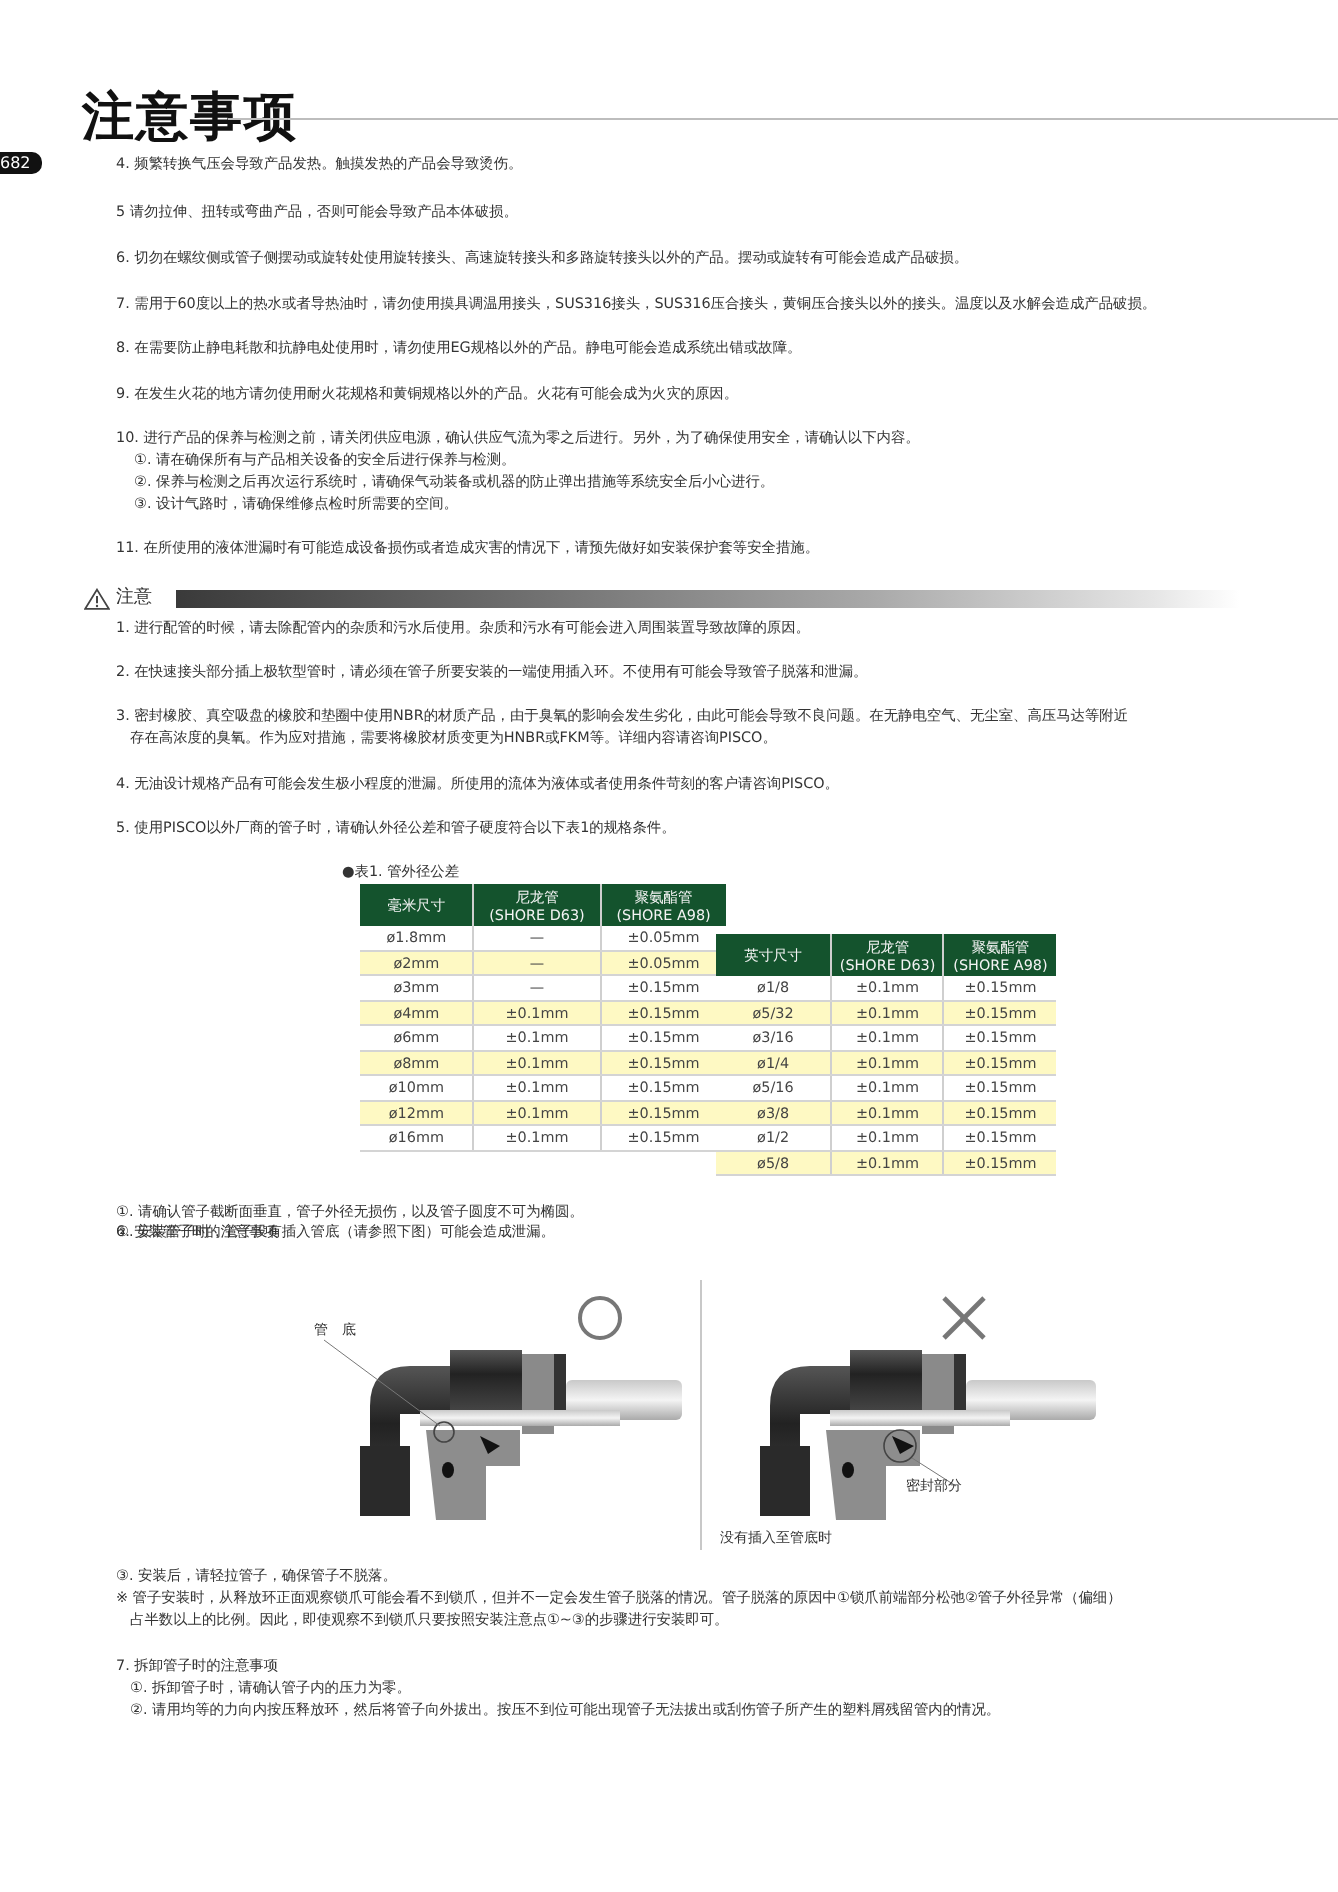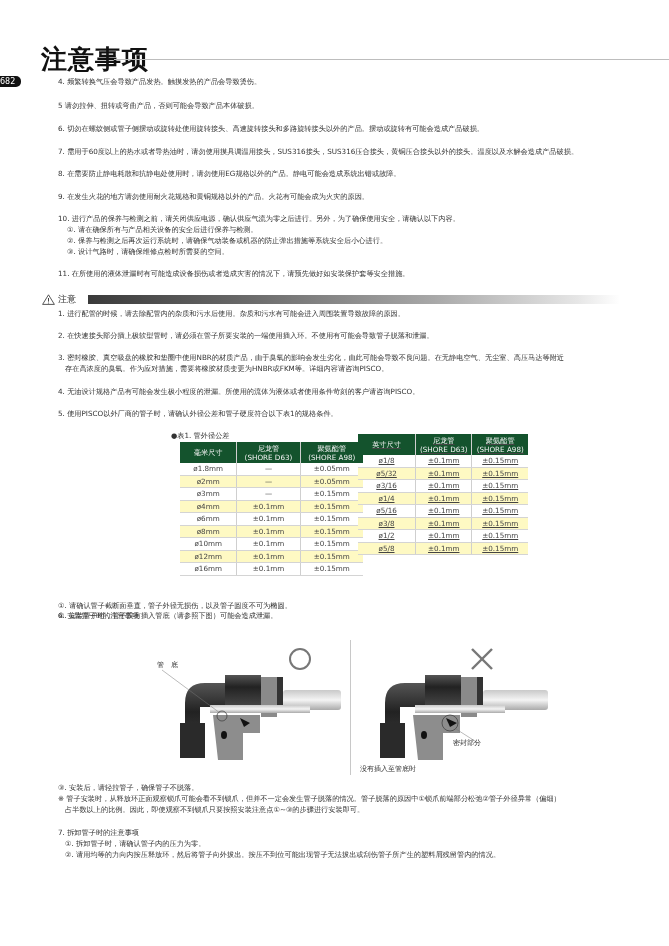--- a/index.html
+++ b/index.html
@@ -113,21 +113,21 @@
         <td>±0.15mm</td>
       </tr>
       <tr>
         <td>ø16mm</td>
         <td>±0.1mm</td>
         <td>±0.15mm</td>
       </tr>
     </tbody>
 </table>
 
-<table class="tol" id="tbl-inch" style="left:358px;top:434px;width:170px;text-decoration:underline;">
+<table class="tol" id="tbl-inch" style="left:358px;top:467px;width:170px;">
   <thead>
       <tr>
     <th style="width:58px">英寸尺寸</th>
     <th style="width:56px;white-space:pre-line">尼龙管
 (SHORE D63)</th>
     <th style="width:56px;white-space:pre-line">聚氨酯管
 (SHORE A98)</th>
   </tr>
     </thead>
   <tbody id="inch-body">

